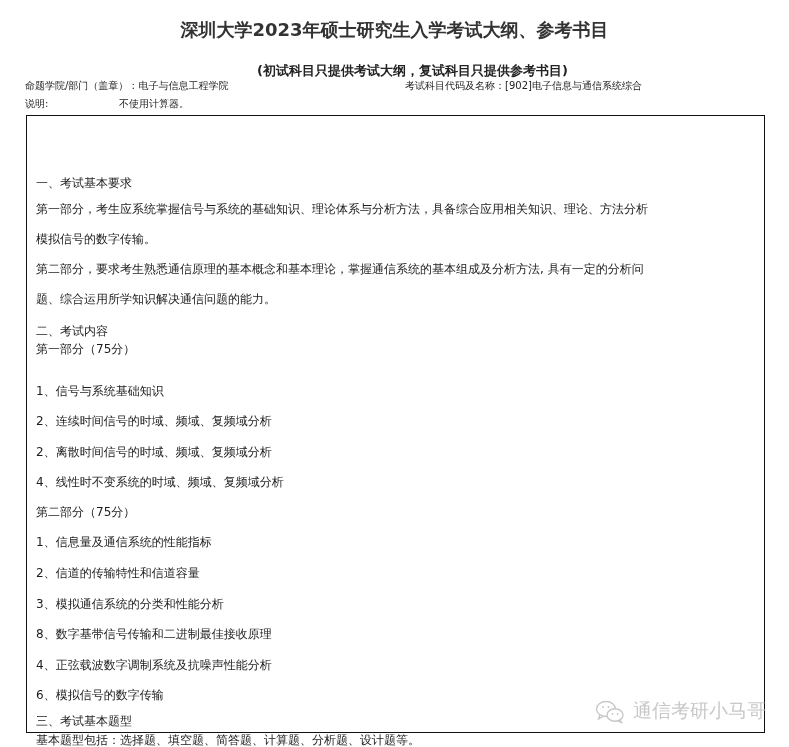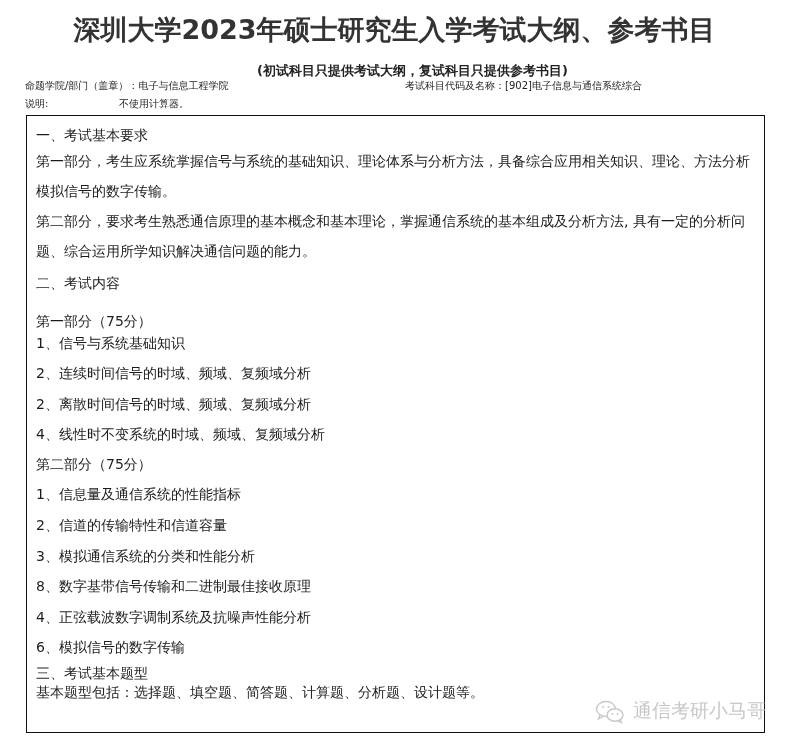--- a/index.html
+++ b/index.html
@@ -14,21 +14,21 @@
       overflow: hidden;
       font-family: "DejaVu Sans", "Liberation Sans", sans-serif;
       color: #1a1a1a;
     }
     .title {
       position: absolute;
       left: 0;
       top: 17px;
       width: 789px;
       text-align: center;
-      font-size: 27px;
+      font-size: 18px;
       font-weight: bold;
       color: #333333;
       letter-spacing: 0px;
       line-height: 26px;
     }
     .subtitle {
       position: absolute;
       left: 16px;
       top: 62px;
       width: 775px;
@@ -58,24 +58,25 @@
       left: 26px;
       top: 115px;
       width: 739px;
       height: 618px;
       border: 1.5px solid #111;
       box-sizing: border-box;
     }
     .line {
       position: absolute;
       left: 36px;
-      font-size: 14px;
+      font-size: 12px;
       color: #1c1c1c;
       line-height: 18px;
       white-space: nowrap;
+      margin-top: 48px;
     }
     .watermark {
       position: absolute;
       left: 595px;
       top: 698px;
       display: flex;
       align-items: flex-end;
       gap: 8px;
       color: #c8c8c8;
       font-size: 19px;
@@ -101,21 +102,21 @@
 
 <div class="box"></div>
 
 <div id="lines">
   <div class="line" style="top: 126px;">一、考试基本要求</div>
   <div class="line" style="top: 152px;">第一部分，考生应系统掌握信号与系统的基础知识、理论体系与分析方法，具备综合应用相关知识、理论、方法分析</div>
   <div class="line" style="top: 182px;">模拟信号的数字传输。</div>
   <div class="line" style="top: 212px;">第二部分，要求考生熟悉通信原理的基本概念和基本理论，掌握通信系统的基本组成及分析方法, 具有一定的分析问</div>
   <div class="line" style="top: 242px;">题、综合运用所学知识解决通信问题的能力。</div>
   <div class="line" style="top: 274px;">二、考试内容</div>
-  <div class="line" style="top: 312px;">第一部分（75分）</div>
+  <div class="line" style="top: 292px;">第一部分（75分）</div>
   <div class="line" style="top: 334px;">1、信号与系统基础知识</div>
   <div class="line" style="top: 364px;">2、连续时间信号的时域、频域、复频域分析</div>
   <div class="line" style="top: 395px;">2、离散时间信号的时域、频域、复频域分析</div>
   <div class="line" style="top: 425px;">4、线性时不变系统的时域、频域、复频域分析</div>
   <div class="line" style="top: 455px;">第二部分（75分）</div>
   <div class="line" style="top: 485px;">1、信息量及通信系统的性能指标</div>
   <div class="line" style="top: 516px;">2、信道的传输特性和信道容量</div>
   <div class="line" style="top: 547px;">3、模拟通信系统的分类和性能分析</div>
   <div class="line" style="top: 577px;">8、数字基带信号传输和二进制最佳接收原理</div>
   <div class="line" style="top: 608px;">4、正弦载波数字调制系统及抗噪声性能分析</div>

